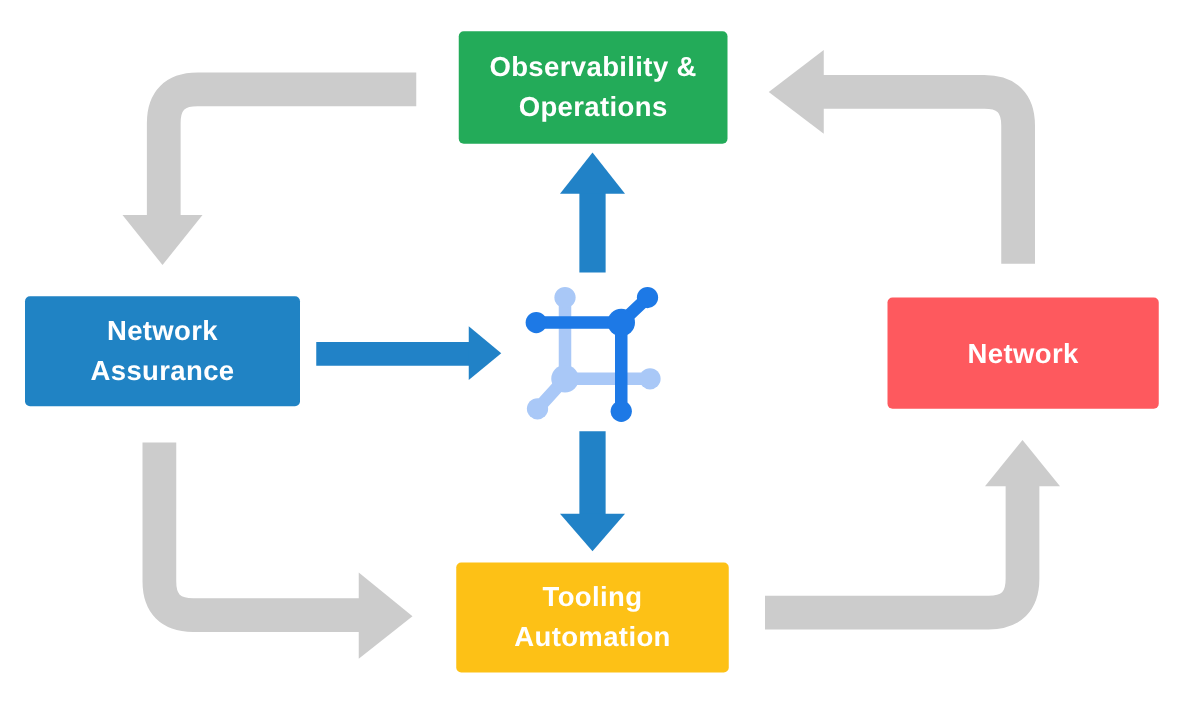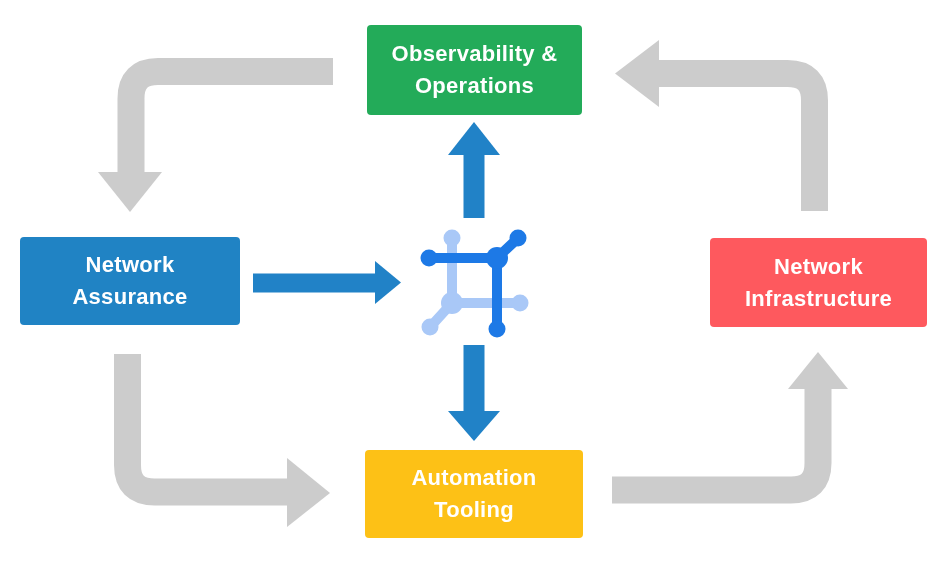--- a/index.html
+++ b/index.html
@@ -108,24 +108,23 @@
   <div class="node node-netops">
     <div>
       <span>Network</span>
       <span>Assurance</span>
     </div>
   </div>
 
   <div class="node node-infra">
     <div>
       <span>Network</span>
-      <span>Infrastructure</span>
     </div>
   </div>
 
   <div class="node node-automation">
     <div>
+      <span>Tooling</span>
       <span>Automation</span>
-      <span>Tooling</span>
     </div>
   </div>
 
 </div>
 
 </body></html>

